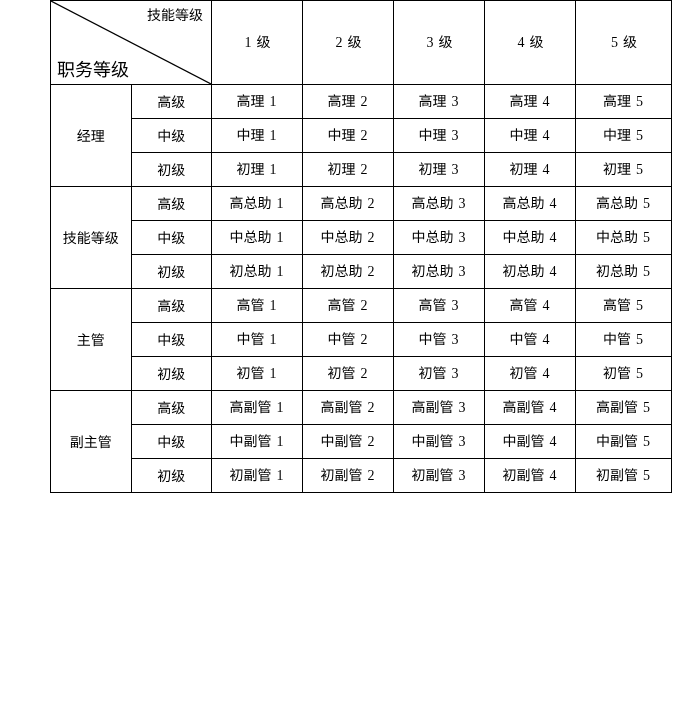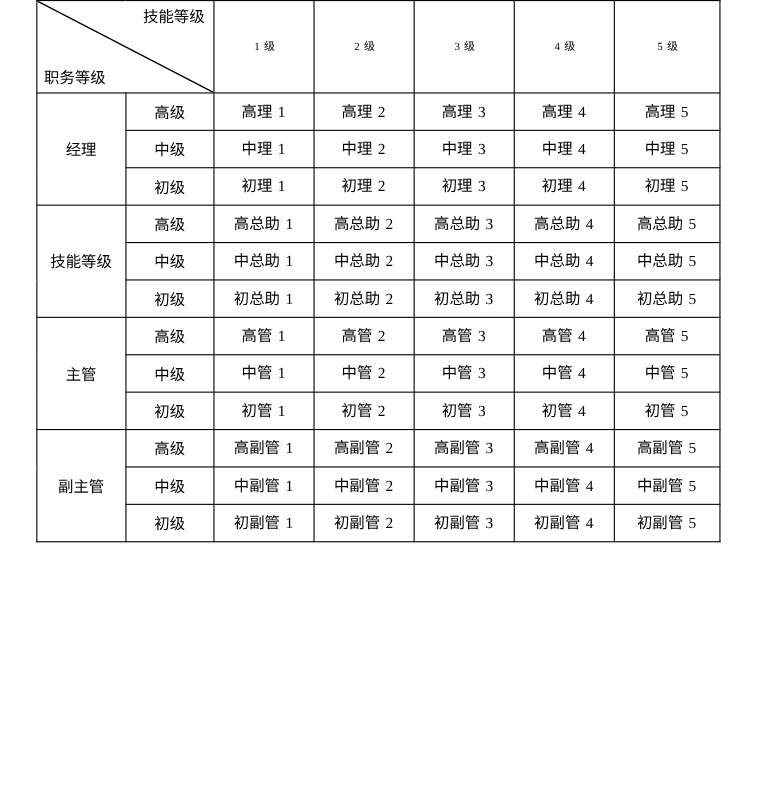--- a/index.html
+++ b/index.html
@@ -64,20 +64,21 @@
   
   .tbl-wrap {
     margin-left: 33px;
     width: 623px;
   }
   table.grade-table {
     border-collapse: collapse;
     table-layout: fixed;
     width: 622px;
     font-size: 14px;
+    margin-left: 17px;
   }
   table.grade-table td {
     border: 1px solid #000000;
     text-align: center;
     vertical-align: middle;
     padding: 0;
     height: 33px;
     line-height: 18px;
     font-weight: normal;
   }
@@ -110,27 +111,27 @@
     right: 8px;
     top: 4px;
     font-size: 14px;
     line-height: 20px;
     white-space: nowrap;
   }
   .corner-bottom {
     position: absolute;
     left: 6px;
     bottom: 4px;
-    font-size: 14px;
+    font-size: 18px;
     line-height: 20px;
     white-space: nowrap;
   }
   td.head-num {
     height: 83px;
-    font-size: 10px;
+    font-size: 14px;
   }
   .series-name {
     line-height: 28px;
     padding: 0 4px;
   }
 </style>
 </head>
 <body>
 
 <div class="page">

